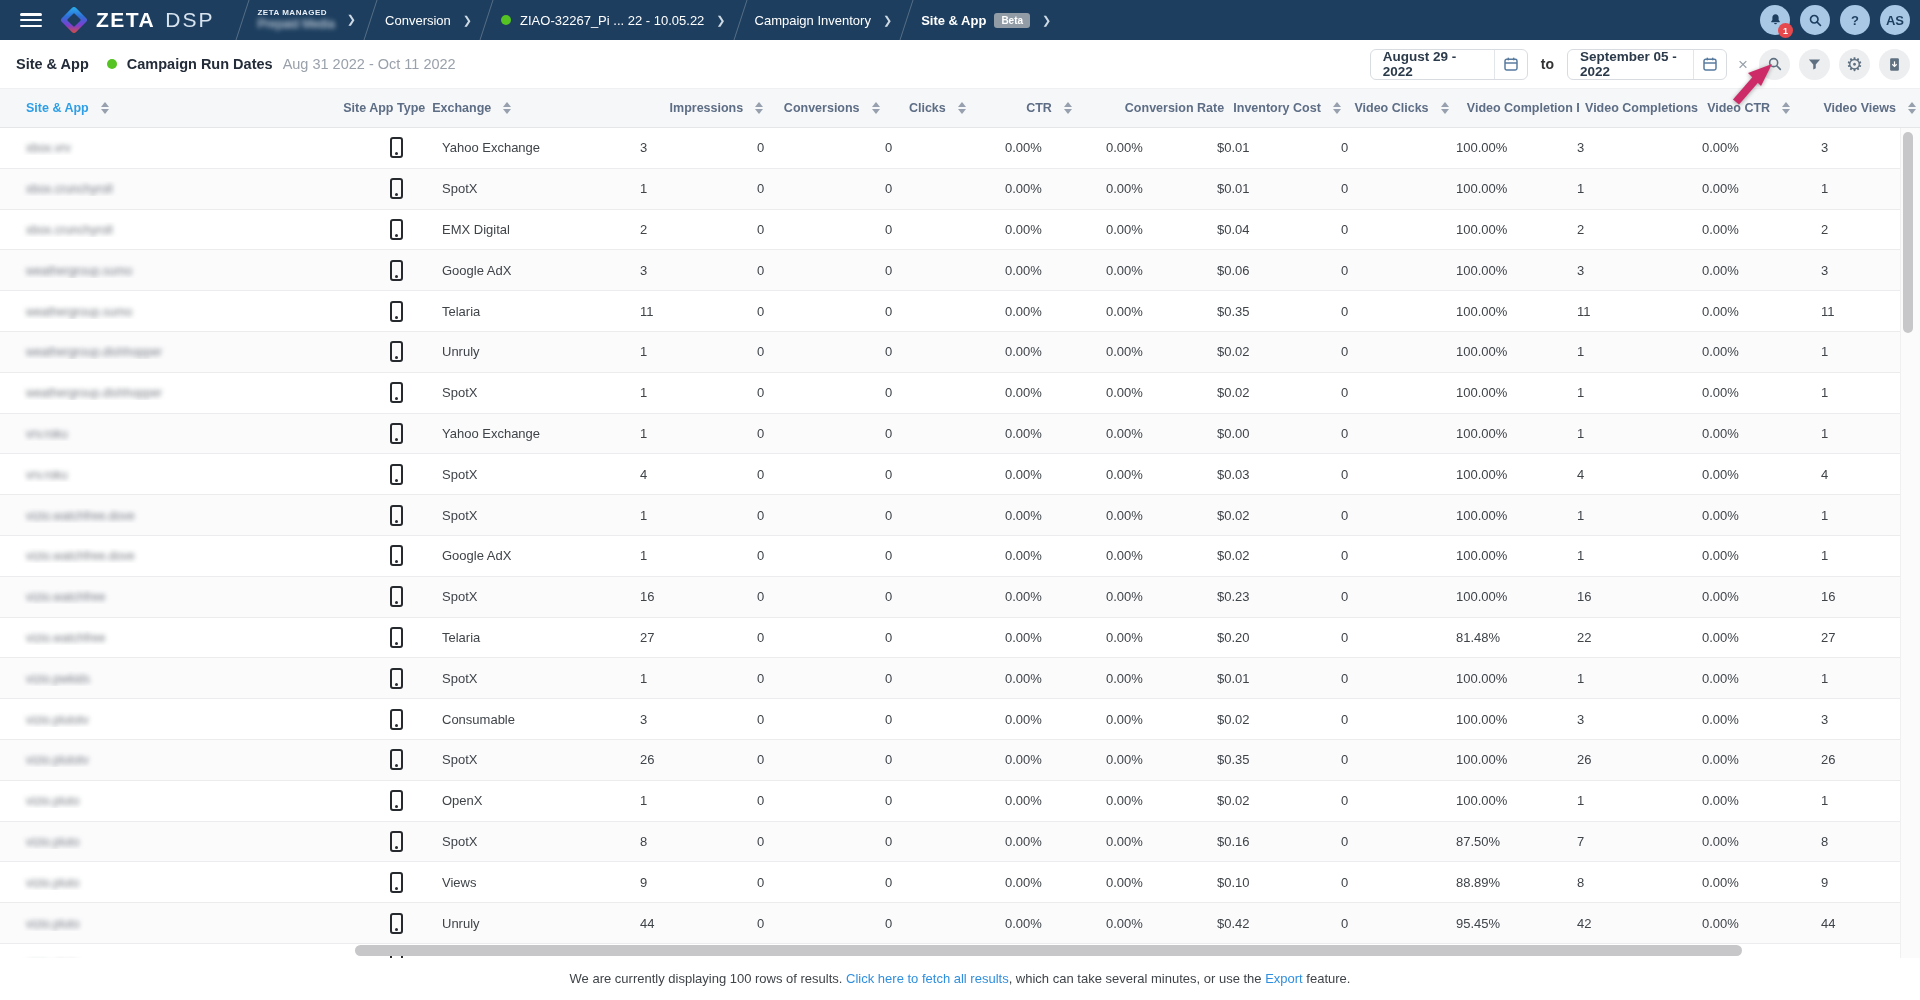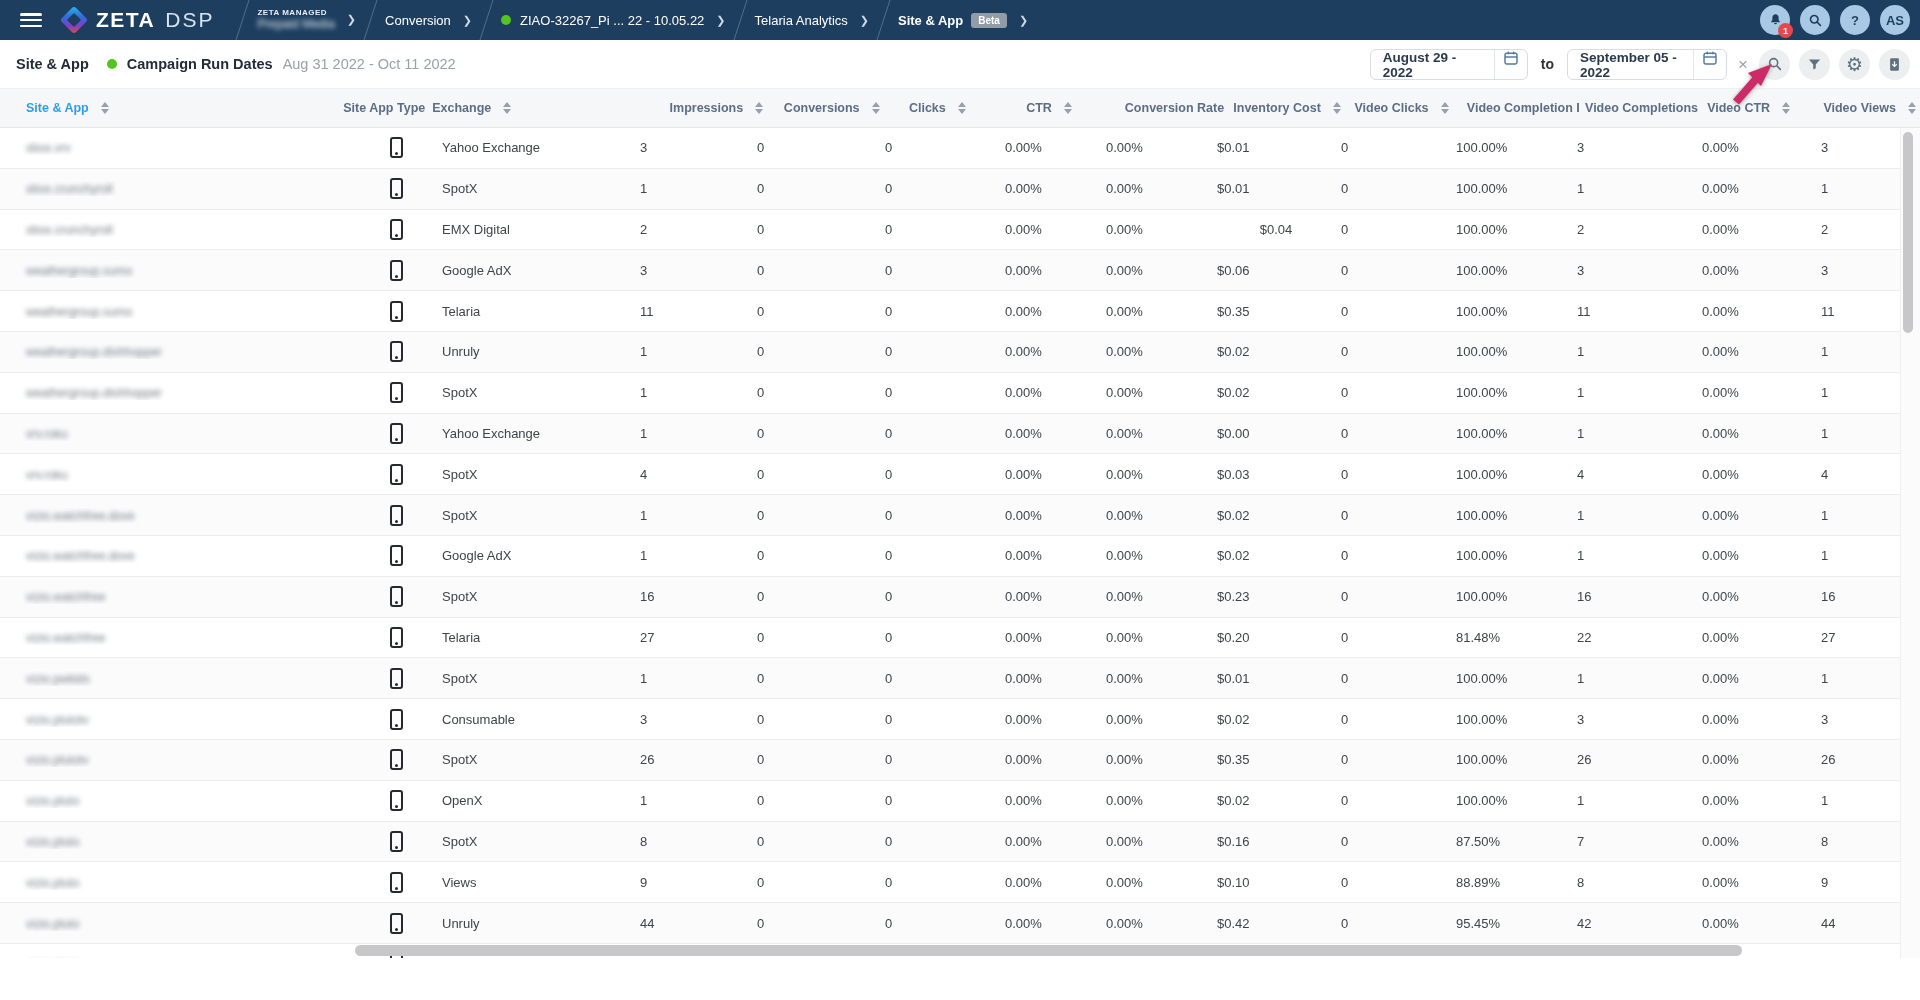--- a/index.html
+++ b/index.html
@@ -32,21 +32,21 @@
   .notif-badge { position:absolute; right:-3px; bottom:-3px; width:15px; height:15px; border-radius:50%; background:#e5484d; color:#fff; font-size:9px; font-weight:700; display:flex; align-items:center; justify-content:center; }
 
   
   .toolbar { position:absolute; top:40px; left:0; width:1920px; height:48px; background:#fff; }
   .toolbar-left { position:absolute; left:16px; top:0; height:48px; display:flex; align-items:center; }
   .page-title { font-size:14.5px; font-weight:700; color:#232c38; }
   .toolbar-left .dot-green { margin:0 10px 0 18px; }
   .run-dates-label { font-size:14.5px; font-weight:700; color:#232c38; }
   .run-dates-value { font-size:14.5px; color:#9aa1aa; margin-left:10px; }
   .toolbar-right { position:absolute; right:10px; top:0; height:48px; display:flex; align-items:center; gap:9px; }
-  .datebox { height:31px; border:1px solid #d8dce1; border-radius:6px; background:#fff; display:flex; align-items:flex-start; cursor:pointer; }
+  .datebox { height:31px; border:1px solid #d8dce1; border-radius:6px; background:#fff; display:flex; align-items:center; cursor:pointer; }
   .datebox .dtext { font-size:13.5px; font-weight:700; color:#2b3a4a; padding:0 12px; }
   .datebox .dsep { width:1px; height:29px; background:#e3e6e9; }
   .datebox .cal { padding:0 8px; display:flex; align-items:center; }
   .to-label { font-size:14px; font-weight:700; color:#333; margin:0 4px; }
   .clear-x { color:#98a1ab; font-size:17px; padding:0 2px; cursor:pointer; line-height:1; }
   .circle-btn-light { width:31px; height:31px; border-radius:50%; background:#eceef0; display:flex; align-items:center; justify-content:center; cursor:pointer; }
   .gear-glyph { font-size:19px; color:#5f7081; line-height:1; }
 
   
   .thead { position:absolute; top:88px; left:0; width:1920px; height:40px; background:#f6f7f8; border-top:1px solid #eef0f1; border-bottom:1px solid #e4e6e8; display:flex; }
@@ -106,21 +106,21 @@
           <span class="chev">❯</span>
         </span>
         <span class="crumb-sep"></span>
         <span class="crumb">
           <span class="dot-green"></span>
           <span>ZIAO-32267_Pi ... 22 - 10.05.22</span>
           <span class="chev">❯</span>
         </span>
         <span class="crumb-sep"></span>
         <span class="crumb">
-          <span>Telaria Analytics</span>
+          <span>Campaign Inventory</span>
           <span class="chev">❯</span>
         </span>
         <span class="crumb-sep"></span>
         <span class="crumb">
           <span class="crumb-bold">Site &amp; App</span>
           <span class="badge-beta">Beta</span>
           <span class="chev">❯</span>
         </span>
       </div>
     <div class="topbar-actions">
@@ -325,21 +325,21 @@
 
   <div class="tr">
     <div class="td site" style="width: 345px;"><span>xbox.crunchyroll</span></div>
     <div class="td" style="width: 91px;"><span class="phone"></span></div>
     <div class="td" style="width: 198px;">EMX Digital</div>
     <div class="td" style="width: 117px;">2</div>
     <div class="td" style="width: 128px;">0</div>
     <div class="td" style="width: 120px;">0</div>
     <div class="td" style="width: 101px;">0.00%</div>
     <div class="td" style="width: 111px;">0.00%</div>
-    <div class="td" style="width: 124px; text-align: center;">$0.04</div>
+    <div class="td" style="width: 124px;">$0.04</div>
     <div class="td" style="width: 115px;">0</div>
     <div class="td" style="width: 121px;">100.00%</div>
     <div class="td" style="width: 125px;">2</div>
     <div class="td" style="width: 119px;">0.00%</div>
     <div class="td" style="width: 105px;">2</div>
   </div>
 
   <div class="tr">
     <div class="td site" style="width: 345px;"><span>weathergroup.sumo</span></div>
     <div class="td" style="width: 91px;"><span class="phone"></span></div>
@@ -644,19 +644,24 @@
     <div class="td" style="width: 125px;"></div>
     <div class="td" style="width: 119px;"></div>
     <div class="td" style="width: 105px;"></div>
   </div>
 </div>
 
   <div class="vtrack"></div>
   <div class="vscroll"></div>
   <div class="hscroll"></div>
 
+  <div class="footer">
+    <span>
+      <span>We are currently displaying 100 rows of results. </span><a>Click here to fetch all results</a><span>, which can take several minutes, or use the </span><a>Export</a><span> feature.</span>
+    </span>
+  </div>
 
   <svg class="cursor-arrow" width="52" height="44" viewBox="0 0 52 44">
     <line x1="12" y1="40" x2="32" y2="17" stroke="#cc2b67" stroke-width="8"></line>
     <polygon points="48,2 24,11 37,24" fill="#cc2b67"></polygon>
   </svg>
 
 </div>
 
 </body></html>

